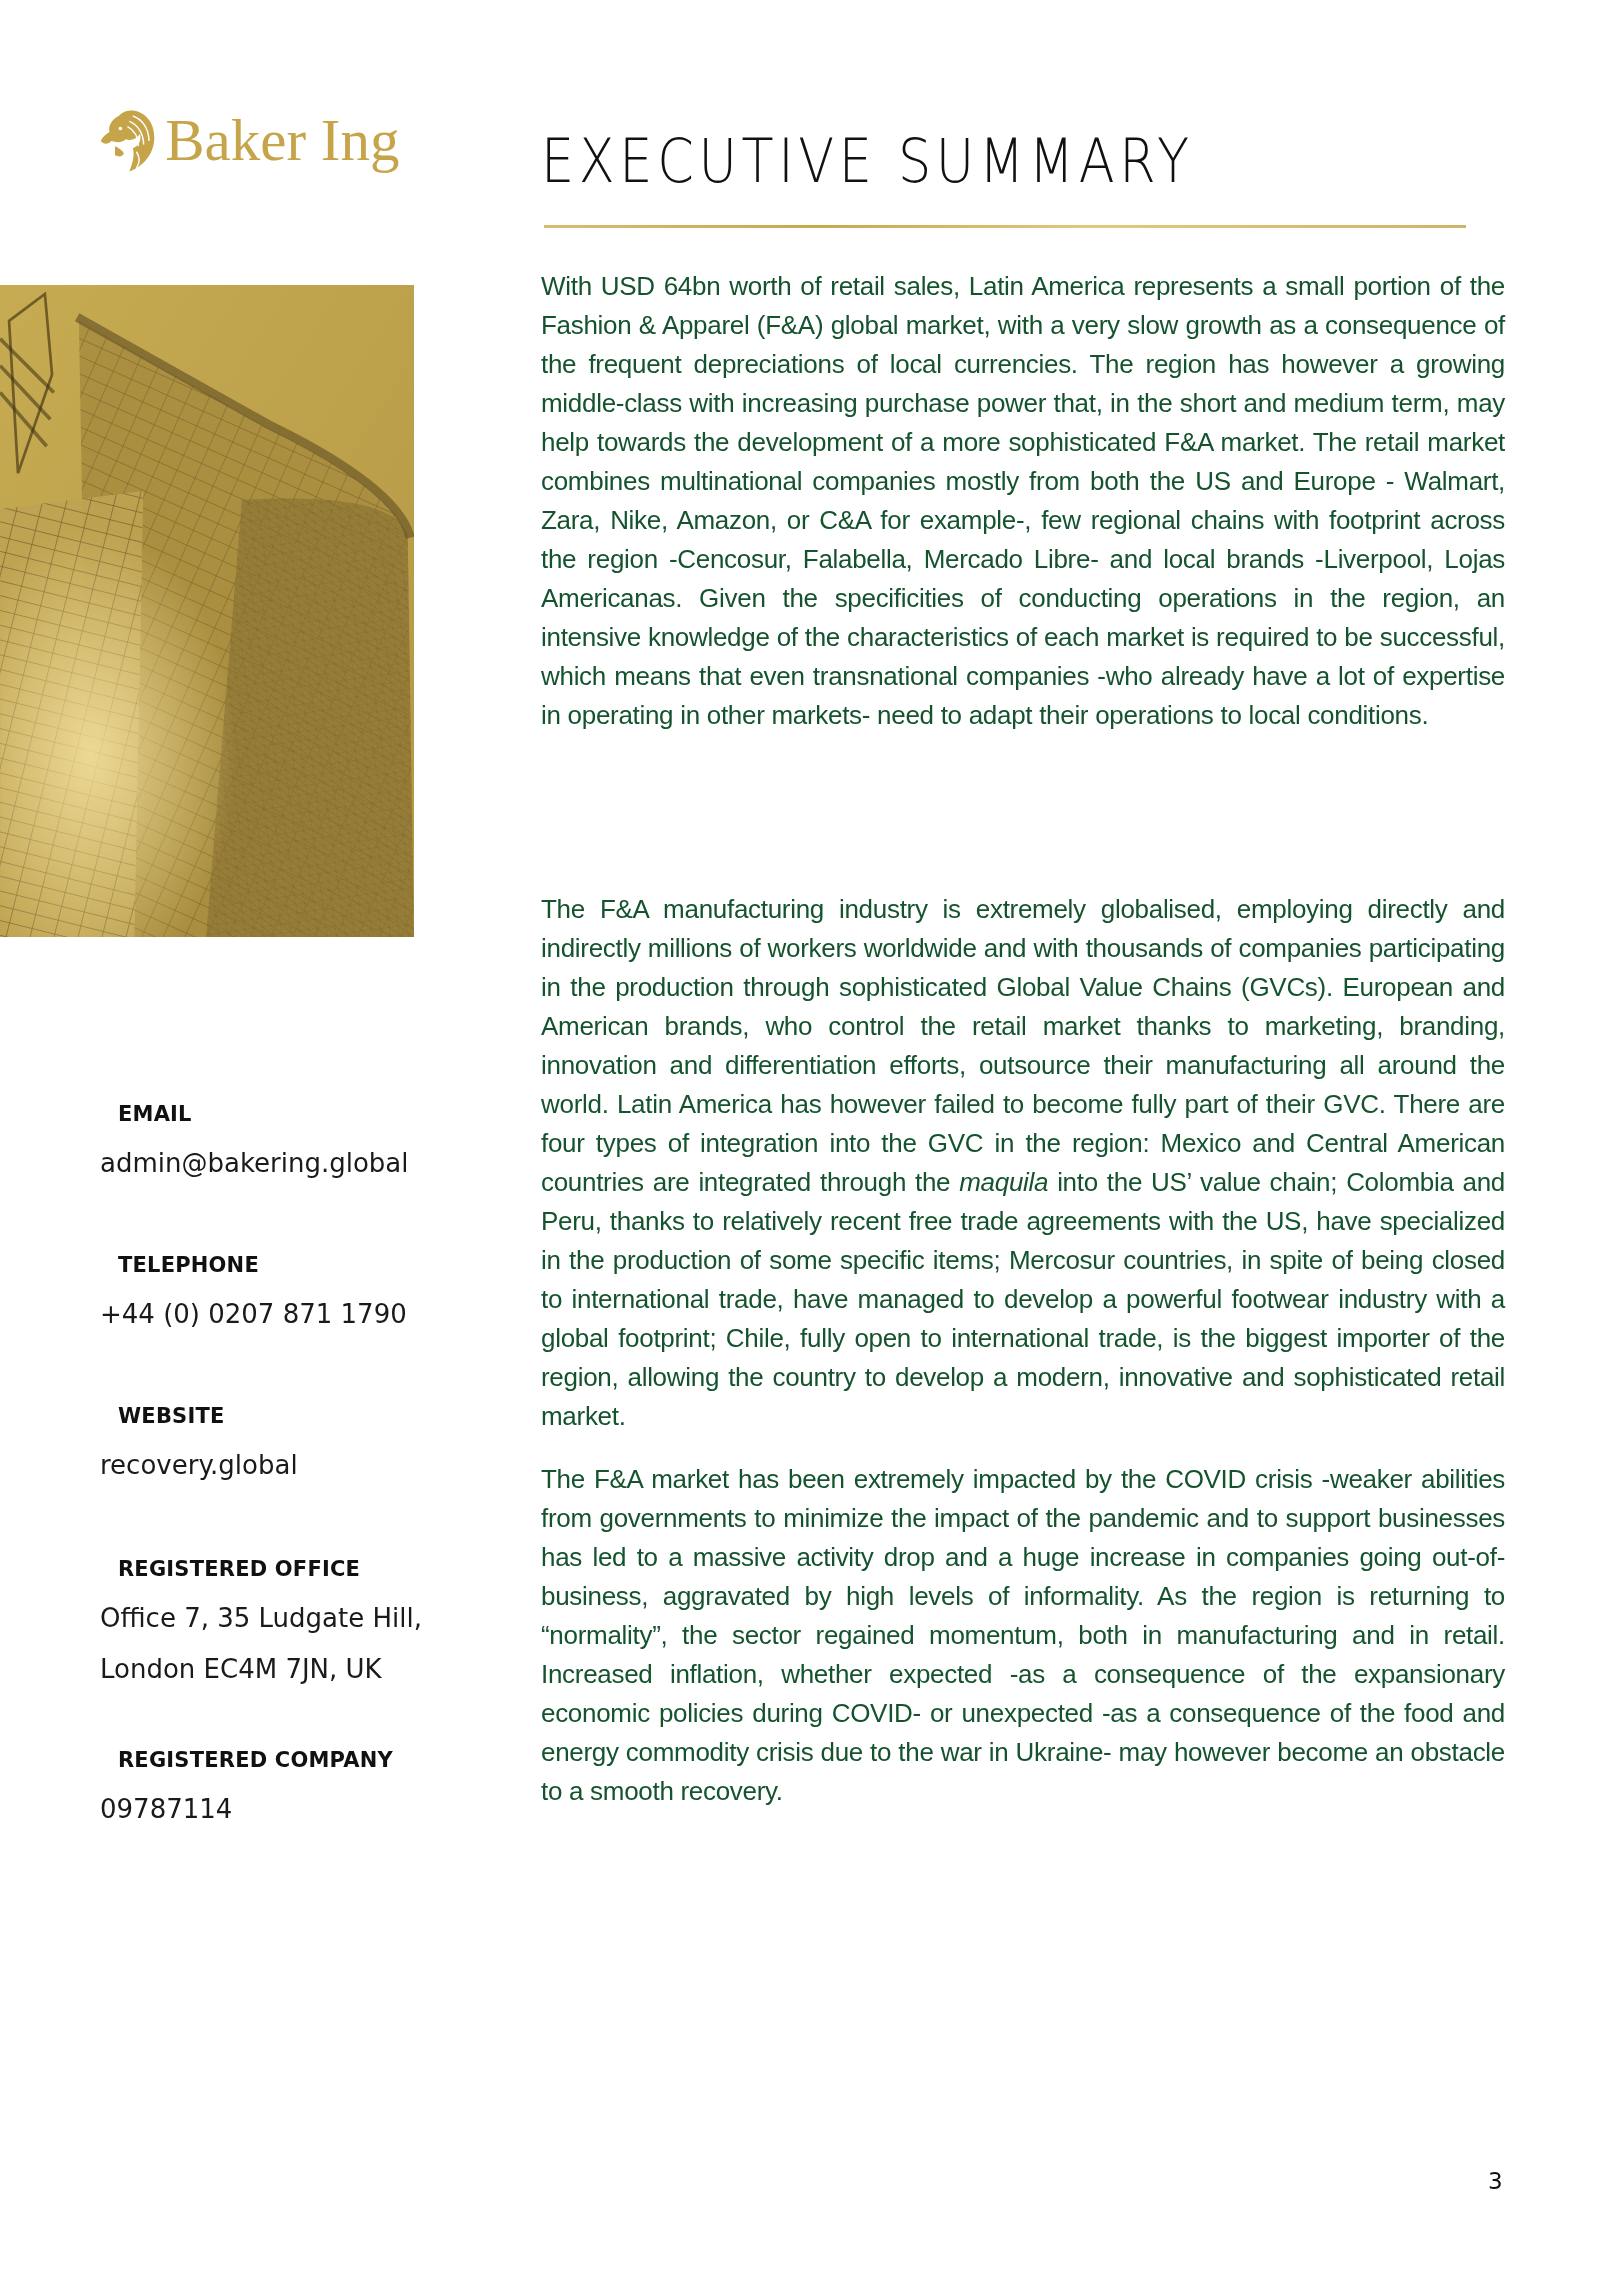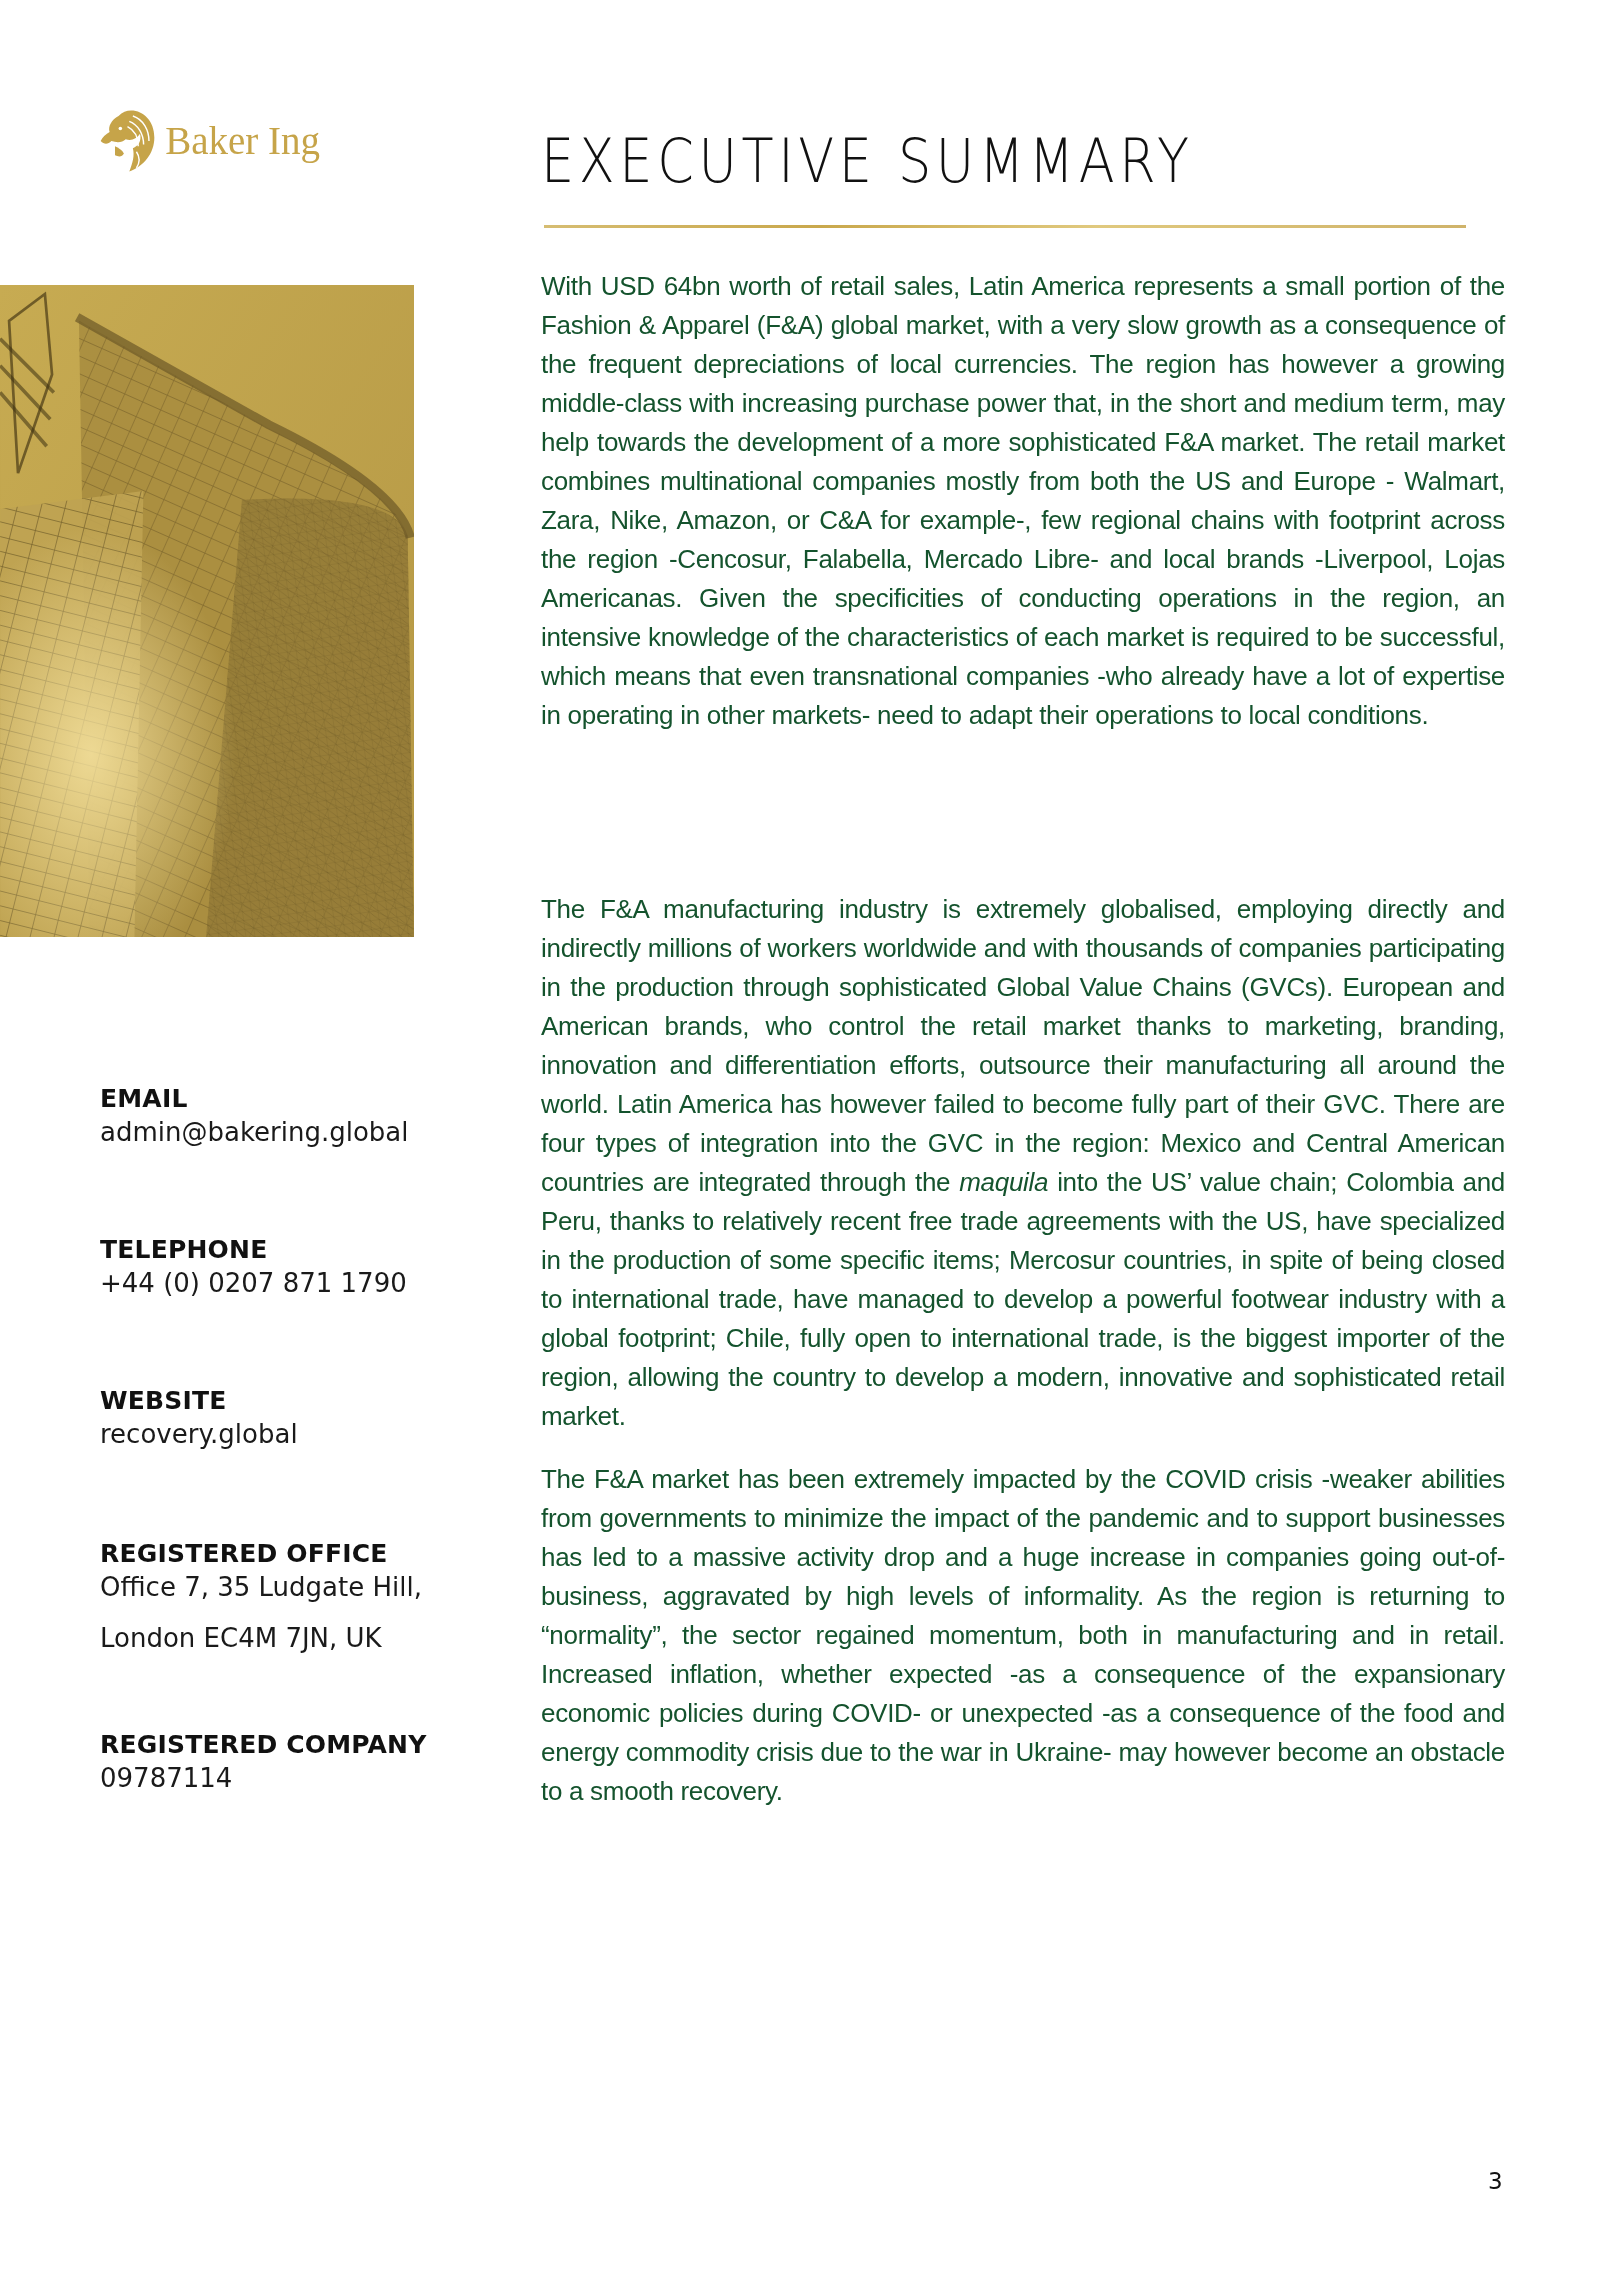--- a/index.html
+++ b/index.html
@@ -2,21 +2,21 @@
 <html style="font-size:14.3px"><head>
   <meta charset="utf-8">
   <style>
     html, body { margin: 0; padding: 0; background: #ffffff; }
     body { width: 1618px; height: 2293px; position: relative; overflow: hidden;
            font-family: "Liberation Sans", "DejaVu Sans", sans-serif; color: #111111; }
 
     
     .logo { position: absolute; left: 97px; top: 100px; height: 81px; display: flex; align-items: center; }
     .logo-icon { width: 61px; height: 68px; margin-right: 7.2px; }
-    .logo-text { font-family: "Liberation Serif", "DejaVu Serif", serif; font-size: 39px;
+    .logo-text { font-family: "Liberation Serif", "DejaVu Serif", serif; font-size: 59px;
                  color: #c6a449; letter-spacing: 0px; line-height: 1; }
 
     
     .page-title { position: absolute; left: 541px; top: 125px; font-family: "DejaVu Sans", sans-serif;
                   font-weight: 300; font-size: 61px; letter-spacing: 5.4px; color: #111;
                   transform: scaleX(0.86); transform-origin: left center; white-space: nowrap; margin: 0; }
     .title-rule { position: absolute; left: 544px; top: 225px; width: 922px; height: 2.7px;
                   background: linear-gradient(90deg, #d6bd72 0%, #c9a84c 30%, #e0c97e 60%, #cfb36a 100%); }
 
     
@@ -28,22 +28,22 @@
     .body-col { position: absolute; left: 541px; width: 964px; }
     .para { margin: 0; font-family: "Liberation Sans", "DejaVu Sans", sans-serif; font-size: 26px;
             line-height: 39px; text-align: justify; color: #14532d; letter-spacing: -0.3px; }
     .para em { font-style: italic; }
     #para1 { top: 267px; }
     #para2 { top: 845px; margin-top: 45px; }
     #para3 { top: 1460px; }
 
     
     .contact { position: absolute; left: 100px; width: 376px; }
-    .contact-label { font-family: "DejaVu Sans", sans-serif; font-weight: bold; font-size: 25px;
-                     color: #111; margin: 0; letter-spacing: 0.2px; }
+    .contact-label { font-family: "DejaVu Sans", sans-serif; font-weight: bold; font-size: 21px;
+                     color: #111; margin: 18px; letter-spacing: 0.2px; }
     .contact-value { font-family: "DejaVu Sans", sans-serif; font-size: 26px; color: #1a1a1a;
                      margin: 0; line-height: 39px; }
     #c-email { top: 1084px; }
     #c-phone { top: 1235px; }
     #c-web   { top: 1386px; }
     #c-office{ top: 1539px; }
     #c-company { top: 1730px; }
     .contact .contact-value { margin-top: 0; }
 
     .page-number { position: absolute; left: 1488px; top: 2168px; font-family: "DejaVu Sans", sans-serif;

